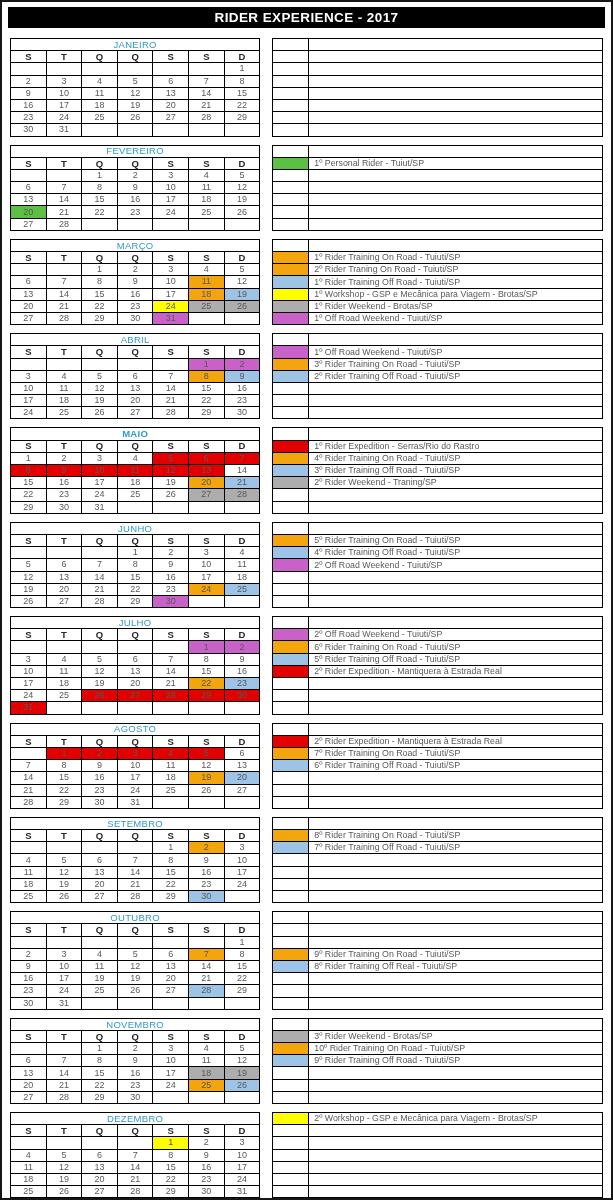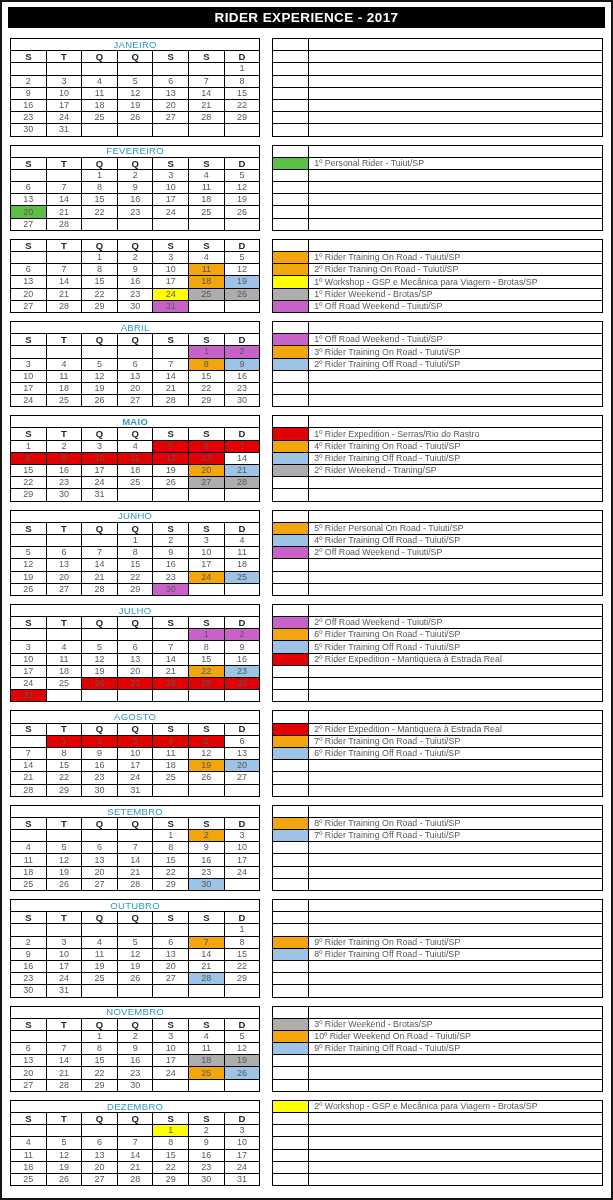--- a/index.html
+++ b/index.html
@@ -231,20 +231,23 @@
               <td class="sw"></td>
               <td class="lt"></td>
             </tr>
           </tbody>
         </table>
       </div>
       <div class="month-block">
         <table class="cal">
           <tbody>
             <tr>
+              <td colspan="7" class="mtitle" style="color: rgb(46, 154, 199);">MARÇO</td>
+            </tr>
+            <tr>
               <td class="dh">S</td>
               <td class="dh">T</td>
               <td class="dh">Q</td>
               <td class="dh">Q</td>
               <td class="dh">S</td>
               <td class="dh">S</td>
               <td class="dh">D</td>
             </tr>
             <tr>
               <td></td>
@@ -301,20 +304,24 @@
             </tr>
             <tr>
               <td class="sw" style="background: rgb(242, 165, 12);"></td>
               <td class="lt">1º Rider Training On Road - Tuiuti/SP</td>
             </tr>
             <tr>
               <td class="sw" style="background: rgb(242, 165, 12);"></td>
               <td class="lt">2º Rider Traning On Road - Tuiuti/SP</td>
             </tr>
             <tr>
+              <td class="sw" style="background: rgb(157, 195, 230);"></td>
+              <td class="lt">1º Rider Training Off Road - Tuiuti/SP</td>
+            </tr>
+            <tr>
               <td class="sw" style="background: rgb(255, 255, 0);"></td>
               <td class="lt">1º Workshop - GSP e Mecânica para Viagem - Brotas/SP</td>
             </tr>
             <tr>
               <td class="sw" style="background: rgb(173, 173, 173);"></td>
               <td class="lt">1º Rider Weekend - Brotas/SP</td>
             </tr>
             <tr>
               <td class="sw" style="background: rgb(200, 98, 200);"></td>
               <td class="lt">1º Off Road Weekend - Tuiuti/SP</td>
@@ -575,21 +582,21 @@
           </tbody>
         </table>
         <table class="leg">
           <tbody>
             <tr>
               <td class="sw"></td>
               <td class="lt"></td>
             </tr>
             <tr>
               <td class="sw" style="background: rgb(242, 165, 12);"></td>
-              <td class="lt">5º Rider Personal On Road - Tuiuti/SP</td>
+              <td class="lt">5º Rider Training On Road - Tuiuti/SP</td>
             </tr>
             <tr>
               <td class="sw" style="background: rgb(157, 195, 230);"></td>
               <td class="lt">4º Rider Training Off Road - Tuiuti/SP</td>
             </tr>
             <tr>
               <td class="sw" style="background: rgb(200, 98, 200);"></td>
               <td class="lt">2º Off Road Weekend - Tuiuti/SP</td>
             </tr>
             <tr>
@@ -989,21 +996,21 @@
             <tr>
               <td class="sw"></td>
               <td class="lt"></td>
             </tr>
             <tr>
               <td class="sw" style="background: rgb(242, 165, 12);"></td>
               <td class="lt">9º Rider Training On Road - Tuiuti/SP</td>
             </tr>
             <tr>
               <td class="sw" style="background: rgb(157, 195, 230);"></td>
-              <td class="lt">8º Rider Training Off Road - Tuiuti/SP</td>
+              <td class="lt">8º Rider Training Off Real - Tuiuti/SP</td>
             </tr>
             <tr>
               <td class="sw"></td>
               <td class="lt"></td>
             </tr>
             <tr>
               <td class="sw"></td>
               <td class="lt"></td>
             </tr>
             <tr>
@@ -1080,21 +1087,21 @@
             <tr>
               <td class="sw"></td>
               <td class="lt"></td>
             </tr>
             <tr>
               <td class="sw" style="background: rgb(173, 173, 173);"></td>
               <td class="lt">3º Rider Weekend - Brotas/SP</td>
             </tr>
             <tr>
               <td class="sw" style="background: rgb(242, 165, 12);"></td>
-              <td class="lt">10º Rider Weekend On Road - Tuiuti/SP</td>
+              <td class="lt">10º Rider Training On Road - Tuiuti/SP</td>
             </tr>
             <tr>
               <td class="sw" style="background: rgb(157, 195, 230);"></td>
               <td class="lt">9º Rider Training Off Road - Tuiuti/SP</td>
             </tr>
             <tr>
               <td class="sw"></td>
               <td class="lt"></td>
             </tr>
             <tr>

